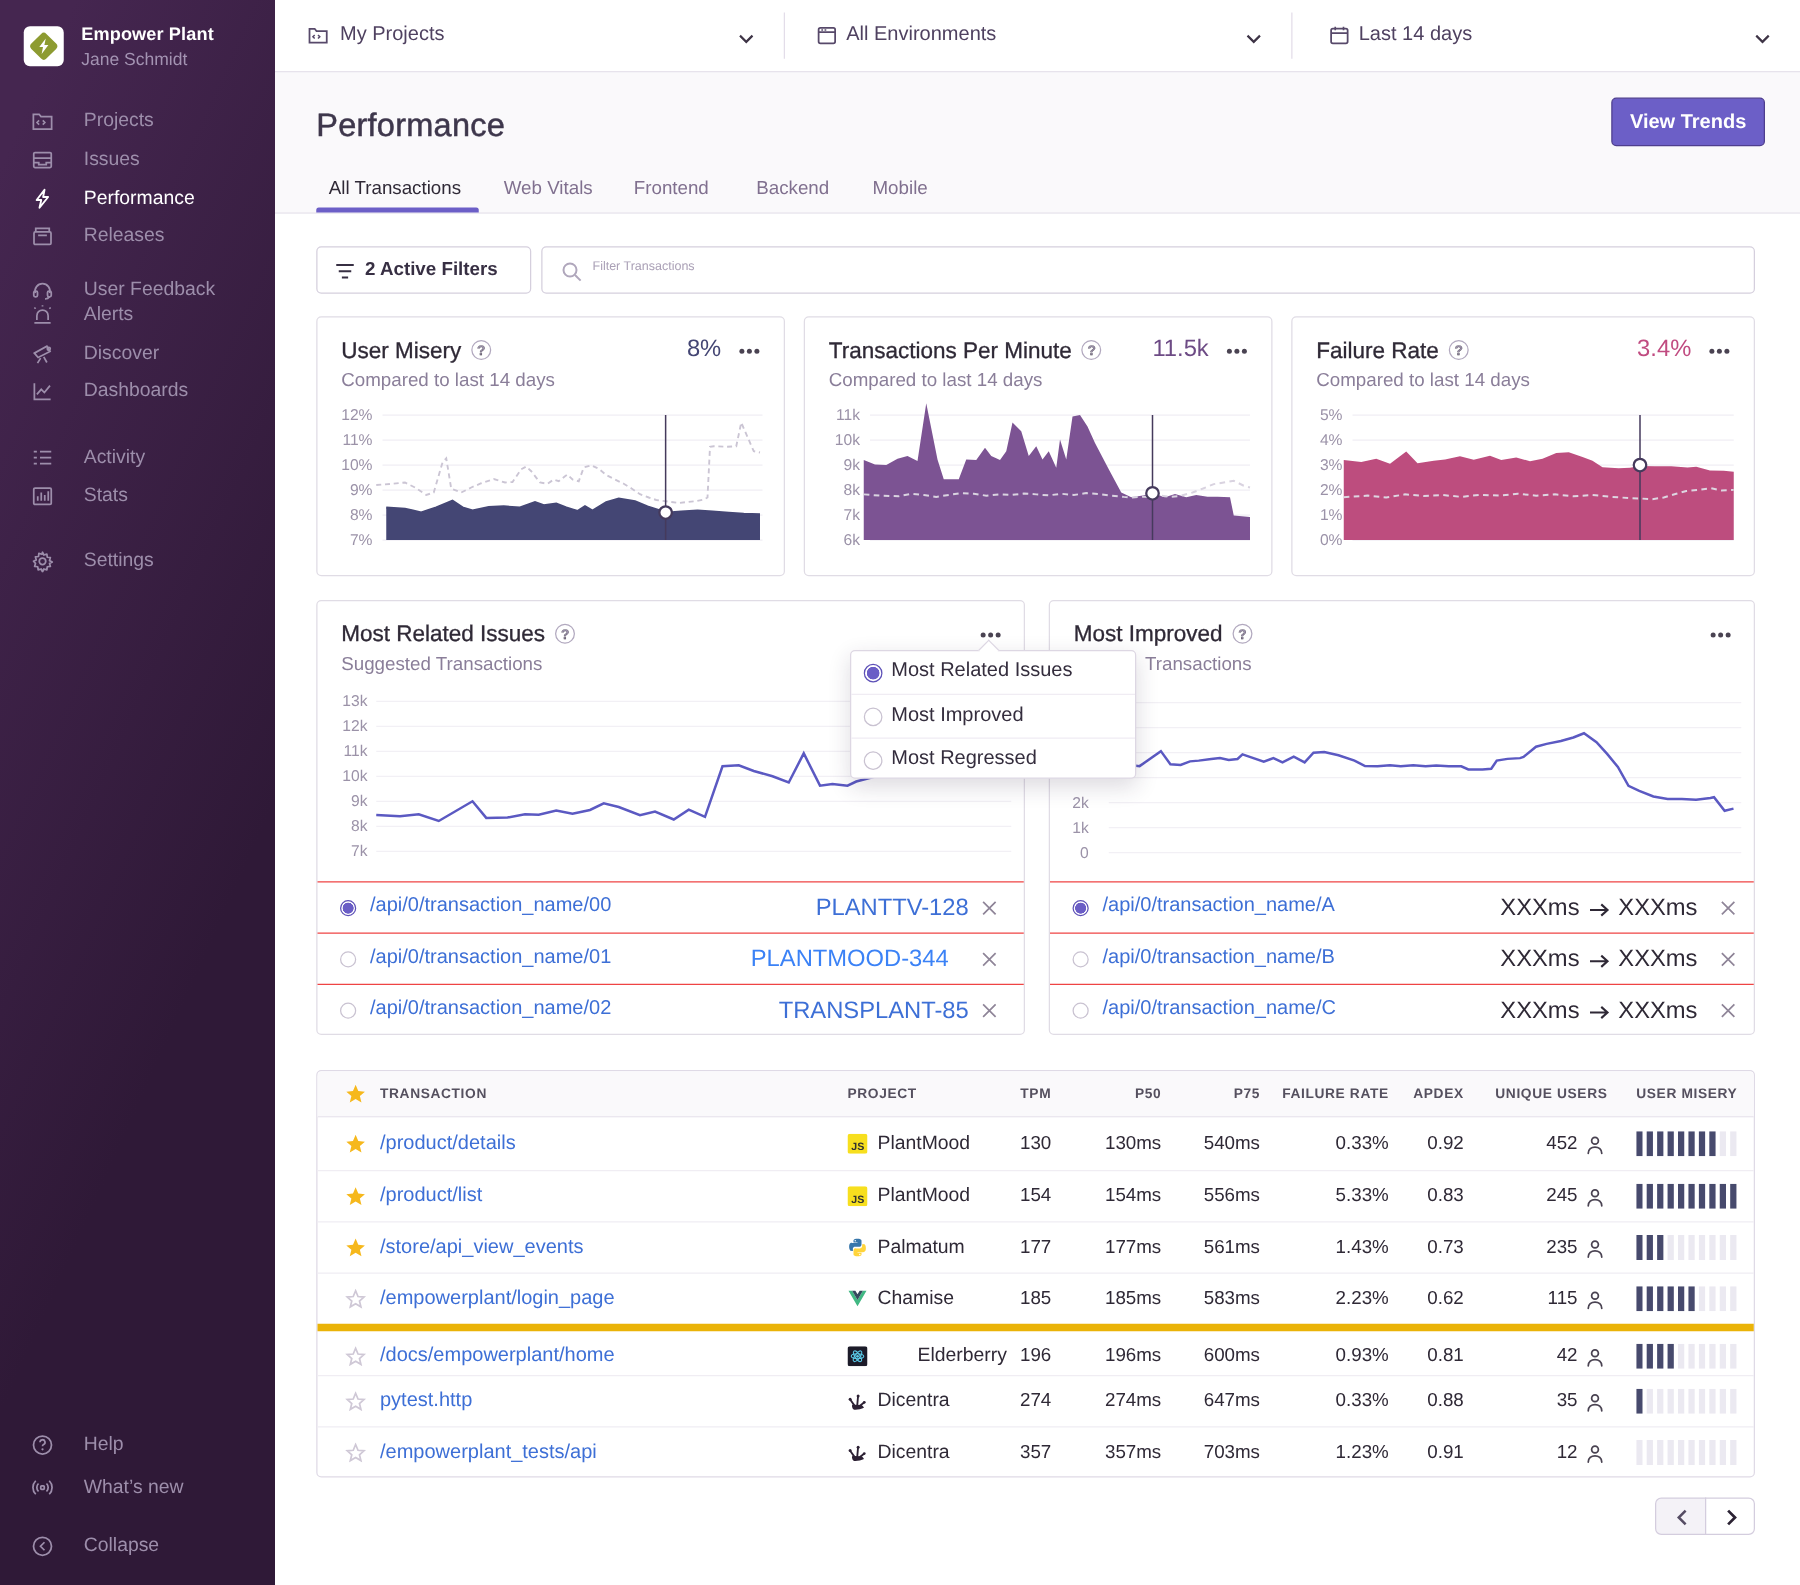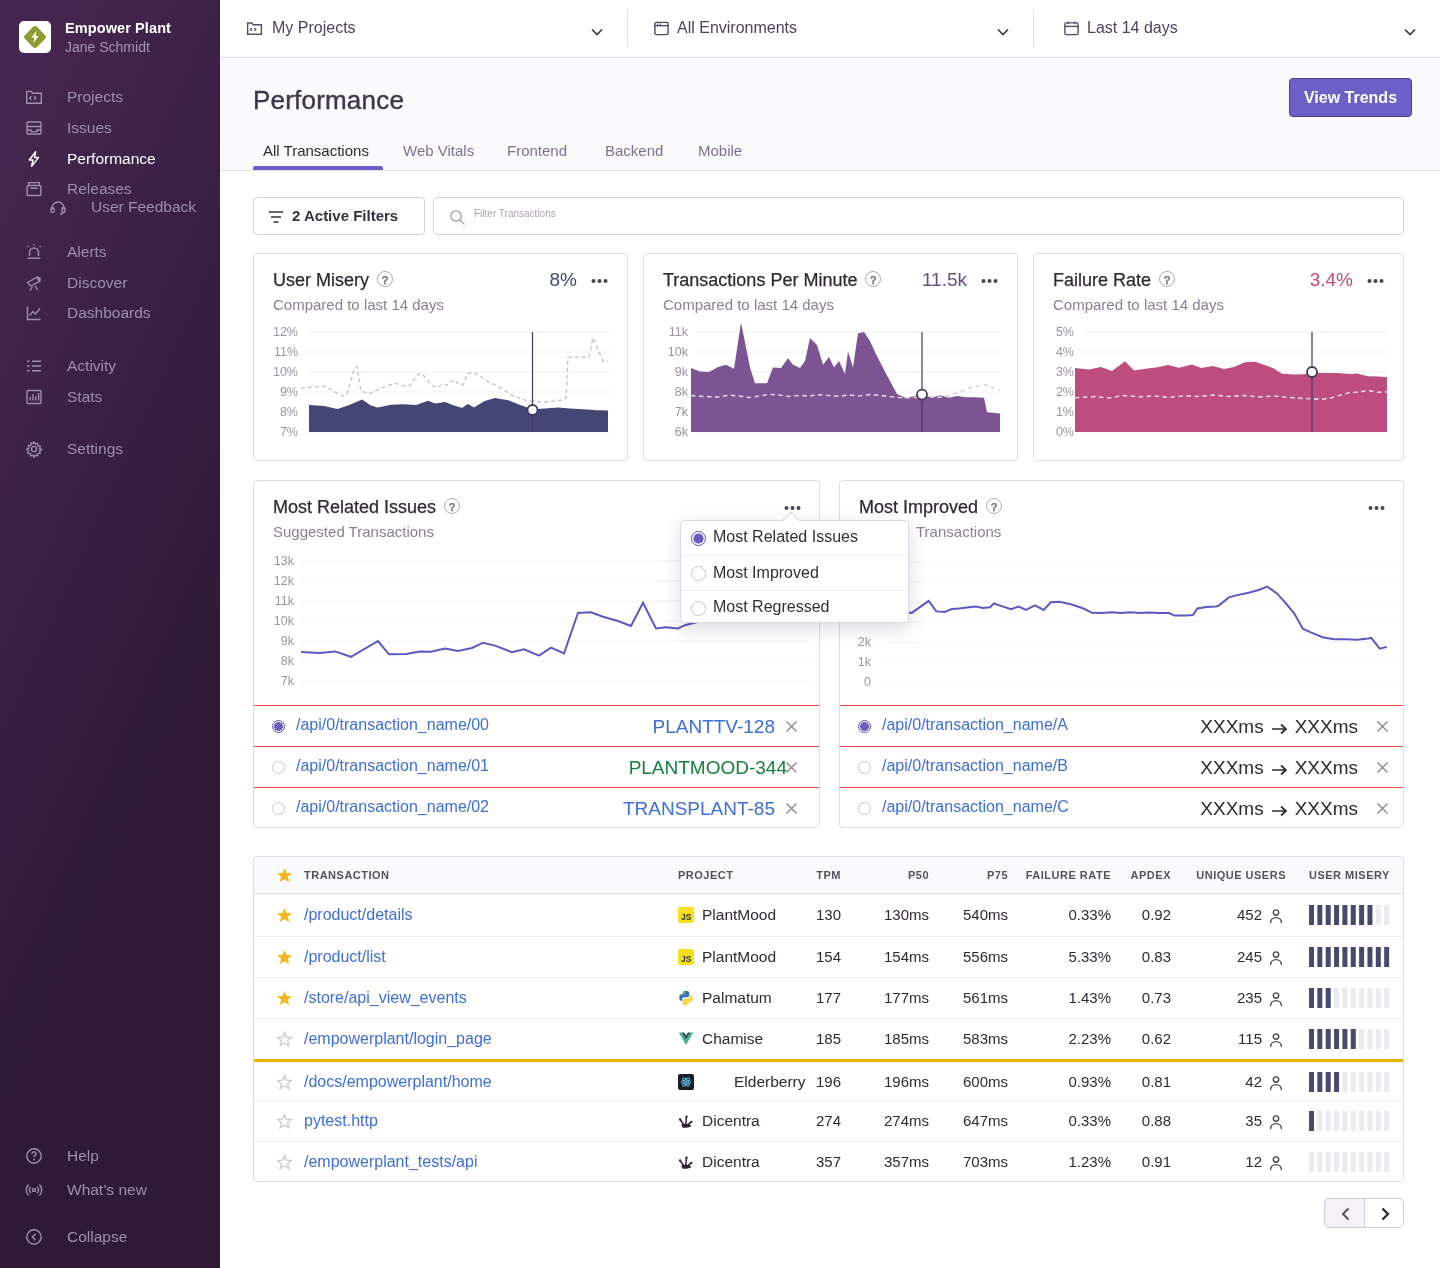--- a/index.html
+++ b/index.html
@@ -97,21 +97,21 @@
       </div>
     <div class="navitem" style="top:177px;">
         <span class="nicon">
       <svg width="18" height="18" viewBox="0 0 18 18" fill="none" stroke="#9d8eab" stroke-width="1.4">
             <rect x="2.2" y="5.5" width="13.6" height="10" rx="1"></rect>
             <path d="M3.6 5.5 V2.6 h10.8 v2.9 M5.5 8.3 h7"></path>
           </svg>
     </span>
         <span class="nlabel">Releases</span>
       </div>
-    <div class="navitem" style="top:195px;margin-left:24px;">
+    <div class="navitem" style="top:220px;">
         <span class="nicon">
       <svg width="18" height="18" viewBox="0 0 18 18" fill="none" stroke="#9d8eab" stroke-width="1.4">
             <path d="M3.2 11.5 a6 6 0 1 1 11.6 0"></path>
             <rect x="2" y="9.8" width="3" height="4.6" rx="1.2"></rect>
             <rect x="13" y="9.8" width="3" height="4.6" rx="1.2"></rect>
             <path d="M14.5 14.4 a4 3 0 0 1 -3.5 1.8"></path>
           </svg>
     </span>
         <span class="nlabel">User Feedback</span>
       </div>
@@ -400,21 +400,21 @@
         <span class="radio sel"></span>
         <span class="rlink">/api/0/transaction_name/00</span>
         <span class="rright" style="right:44px;color:#3d6fd6;">PLANTTV-128</span>
         <svg class="abs" style="right:21px;top:14px;" width="13" height="13" viewBox="0 0 13 13" stroke="#8f8598" stroke-width="1.4">
             <path d="M1.5 1.5 L11.5 11.5 M11.5 1.5 L1.5 11.5"></path>
           </svg>
       </div>
       <div class="crow" style="top:265px;">
         <span class="radio"></span>
         <span class="rlink">/api/0/transaction_name/01</span>
-        <span class="rright" style="right:32px;color:#15803d;">PLANTMOOD-344</span>
+        <span class="rright" style="right:60px;color:#3b82f6;">PLANTMOOD-344</span>
         <svg class="abs" style="right:21px;top:14px;" width="13" height="13" viewBox="0 0 13 13" stroke="#8f8598" stroke-width="1.4">
             <path d="M1.5 1.5 L11.5 11.5 M11.5 1.5 L1.5 11.5"></path>
           </svg>
       </div>
       <div class="crow" style="top:306px;">
         <span class="radio"></span>
         <span class="rlink">/api/0/transaction_name/02</span>
         <span class="rright" style="right:44px;color:#3d6fd6;">TRANSPLANT-85</span>
         <svg class="abs" style="right:21px;top:14px;" width="13" height="13" viewBox="0 0 13 13" stroke="#8f8598" stroke-width="1.4">
             <path d="M1.5 1.5 L11.5 11.5 M11.5 1.5 L1.5 11.5"></path>
@@ -635,21 +635,21 @@
             <rect x="16.7" y="0" width="5" height="20" fill="#474a6d"></rect>
             <rect x="25.05" y="0" width="5" height="20" fill="#474a6d"></rect>
             <rect x="33.4" y="0" width="5" height="20" fill="#474a6d"></rect>
             <rect x="41.75" y="0" width="5" height="20" fill="#474a6d"></rect>
             <rect x="50.1" y="0" width="5" height="20" fill="#ebe9f1"></rect>
             <rect x="58.45" y="0" width="5" height="20" fill="#ebe9f1"></rect>
             <rect x="66.8" y="0" width="5" height="20" fill="#ebe9f1"></rect>
             <rect x="75.15" y="0" width="5" height="20" fill="#ebe9f1"></rect>
           </svg>
       </div>
-      <div class="trow" style="top:202px;border-top:3px solid #eab308;">
+      <div class="trow" style="top:202px;border-top:6px solid #eab308;">
         <svg class="abs" style="left:22px;top:12px;" width="17" height="16" viewBox="0 0 16 15">
             <path d="M8 1.5 L9.8 5.8 L14.3 6.2 L10.9 9.2 L12 13.6 L8 11.2 L4 13.6 L5.1 9.2 L1.7 6.2 L6.2 5.8 Z" fill="none" stroke="#cfc8d6" stroke-width="1.3"></path>
           </svg>
         <span class="tlink" style="left:50px;top:11px;">/docs/empowerplant/home</span>
         <svg class="abs" style="left:424px;top:12px;" width="16" height="16" viewBox="0 0 16 16">
             <rect width="16" height="16" rx="2" fill="#1c1b29"></rect>
             <g fill="none" stroke="#5ac8e6" stroke-width="0.9">
               <ellipse cx="8" cy="8" rx="5" ry="2" transform="rotate(55 8 8)"></ellipse>
               <ellipse cx="8" cy="8" rx="5" ry="2" transform="rotate(-55 8 8)"></ellipse>
               <ellipse cx="8" cy="8" rx="5" ry="2"></ellipse>

